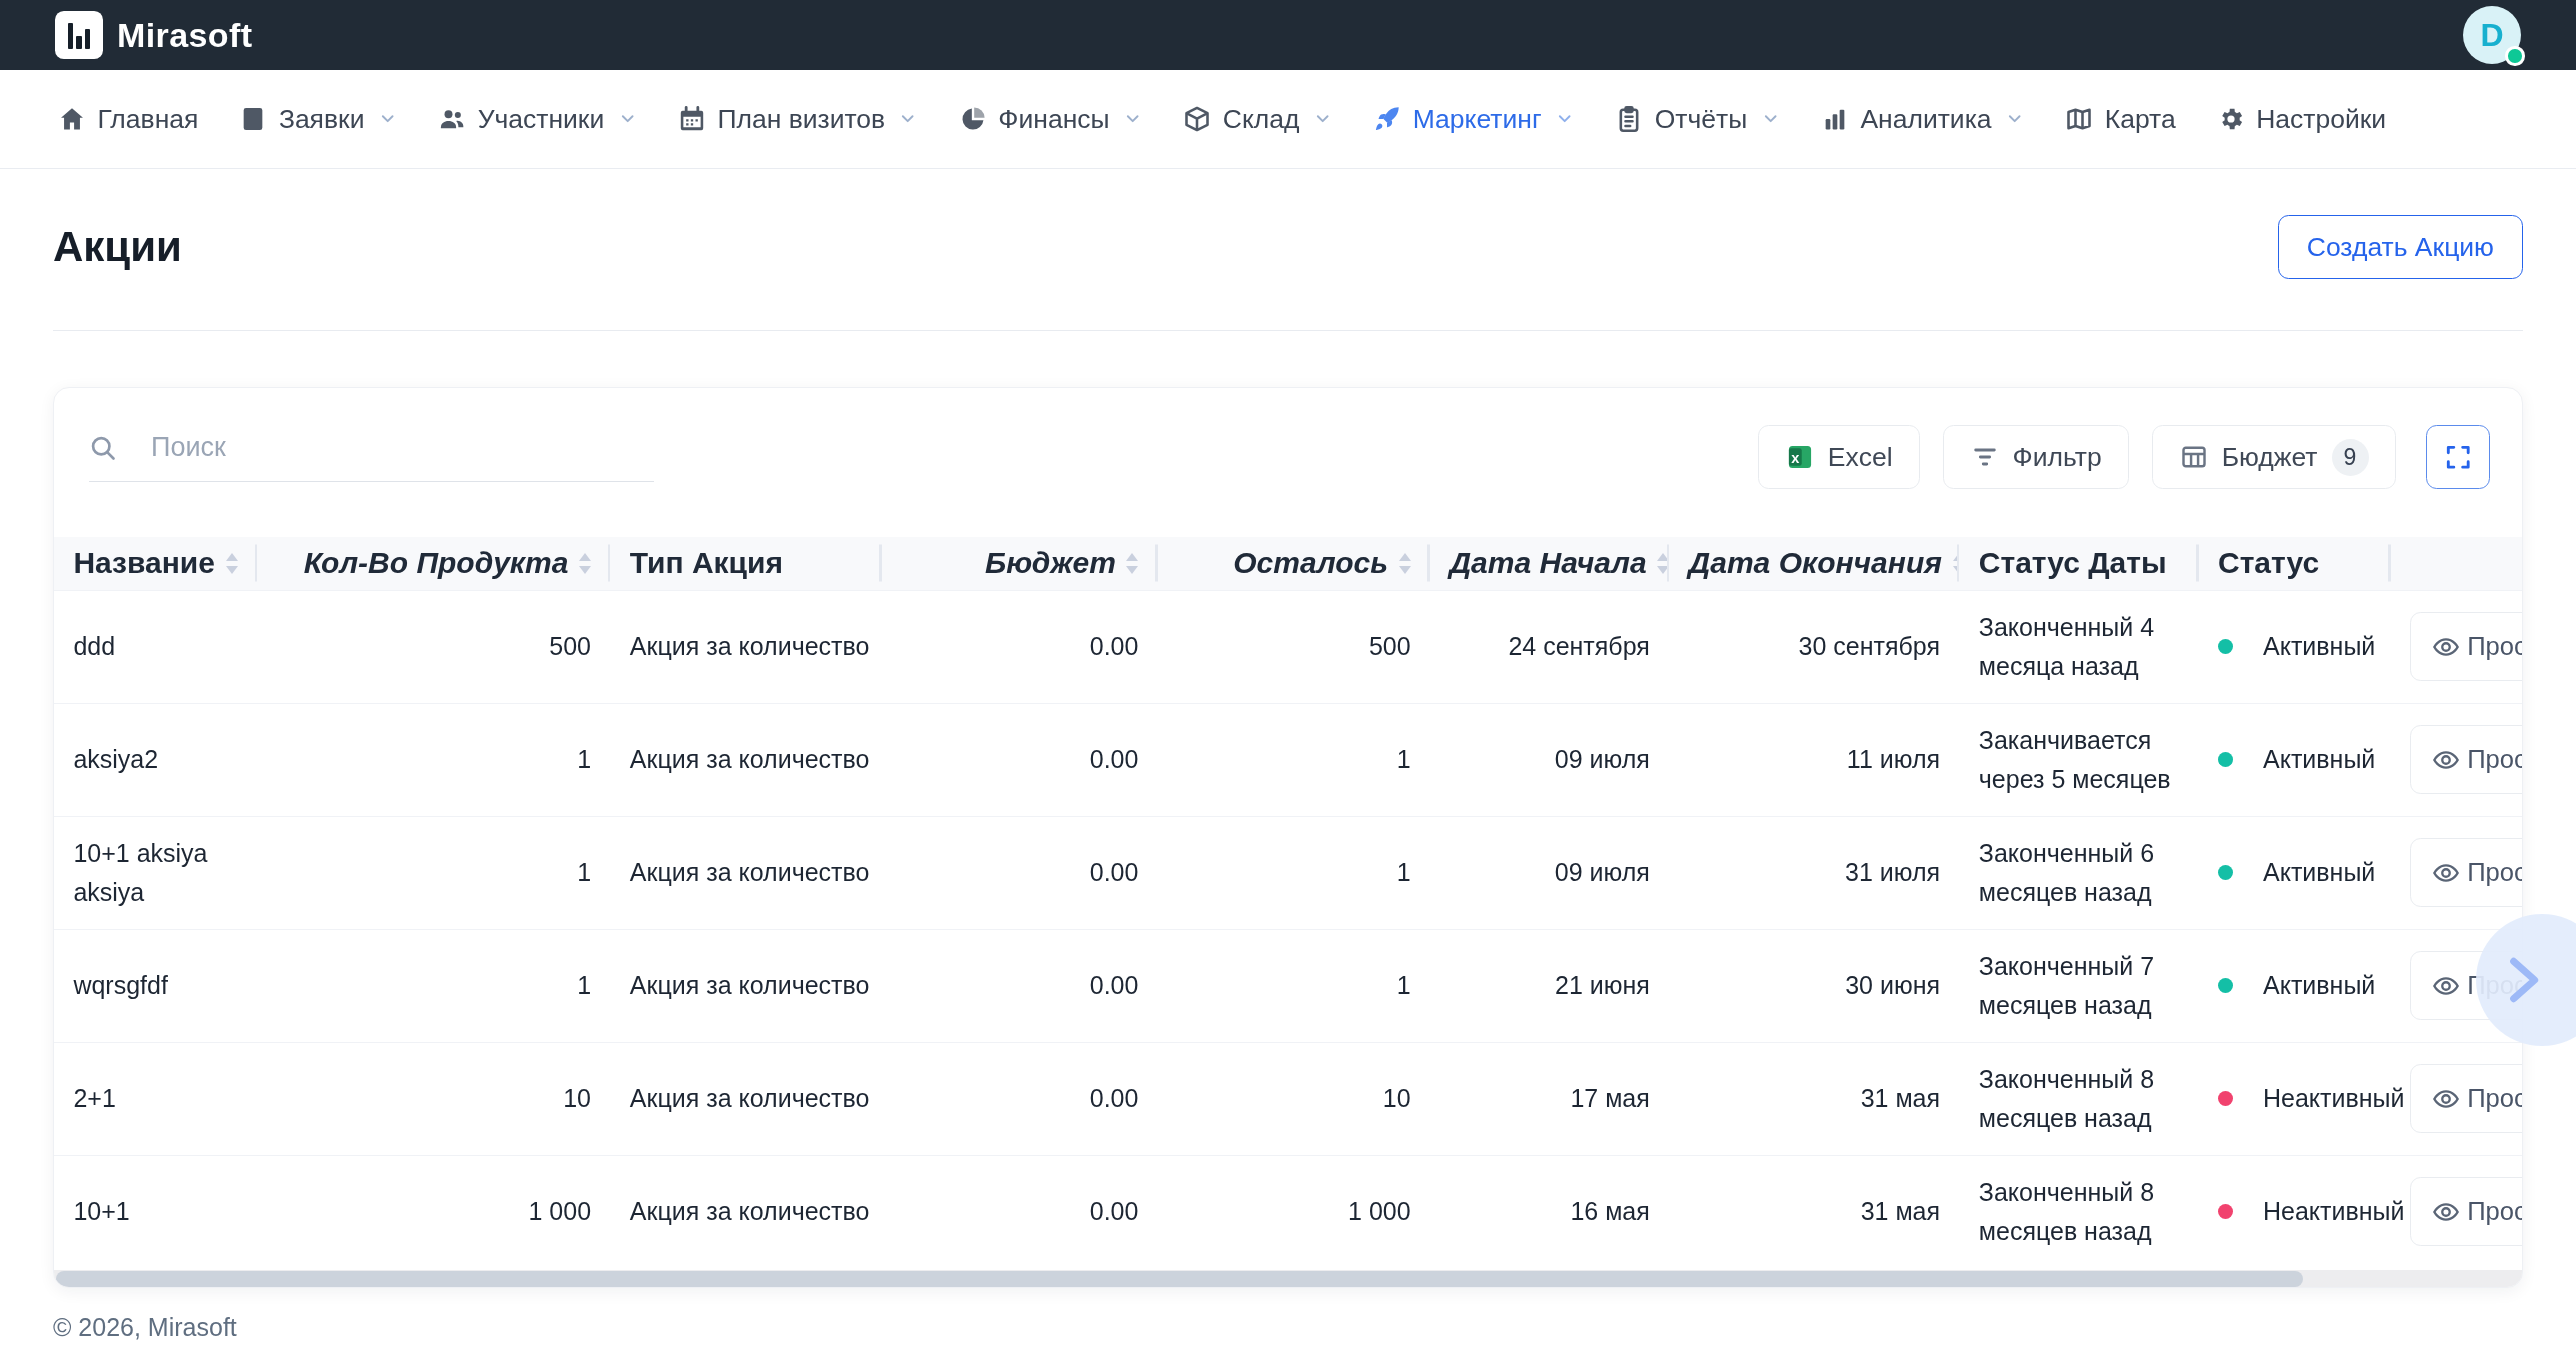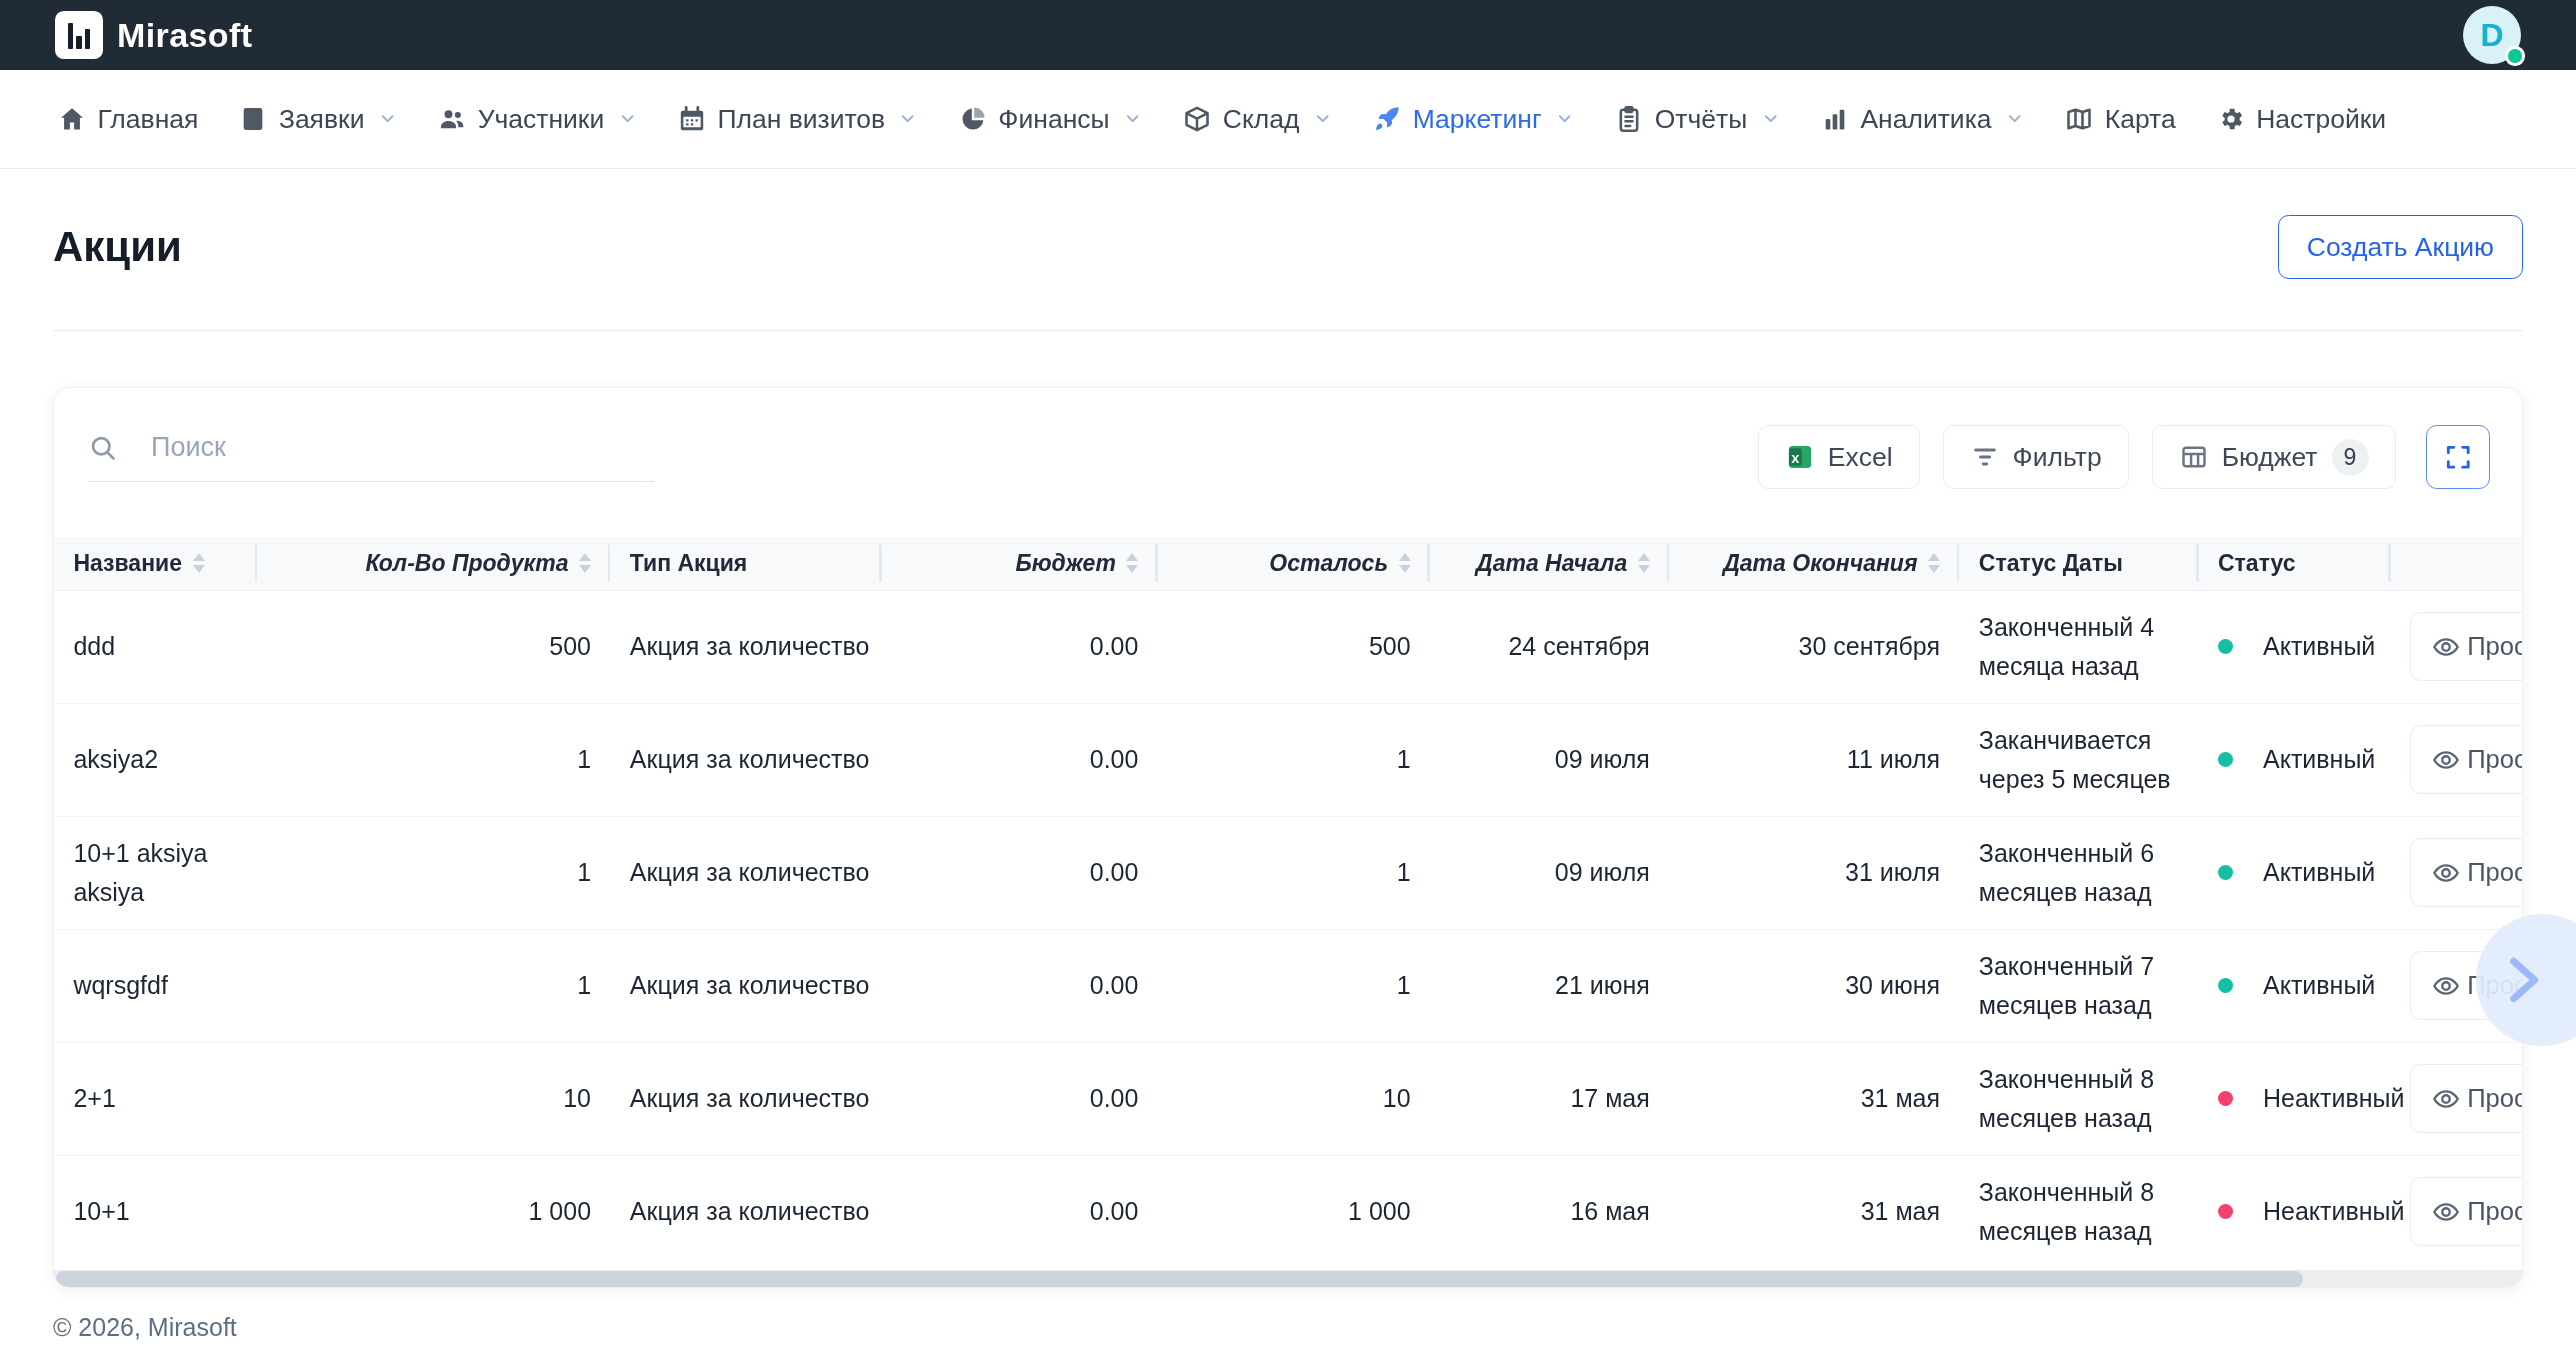--- a/index.html
+++ b/index.html
@@ -46,21 +46,21 @@
   .toolbar .right { margin-left:auto; display:flex; align-items:center; gap:23px; }
   .tool-btn { height:64px; display:flex; align-items:center; gap:14px; padding:0 26.5px; background:#fff; border:1.8px solid #e8ebef; border-radius:10.6px; font-size:26.5px; color:#3f4856; font-family:inherit; cursor:pointer; }
   .tool-btn svg { width:28px; height:28px; color:#6a7484; flex:none; }
   .count-badge { min-width:37px; height:37px; padding:0 7px; border-radius:882px; background:#eef1f4; color:#374151; font-size:23px; display:flex; align-items:center; justify-content:center; }
   .fs-btn { width:64px; height:64px; margin-left:7px; background:#fff; border:1.8px solid #5b8bec; border-radius:10.6px; display:flex; align-items:center; justify-content:center; cursor:pointer; }
   .fs-btn svg { width:26.5px; height:26.5px; color:#2563eb; }
 
   
   .table-clip { overflow:hidden; }
   table.grid { width:2584px; table-layout:fixed; border-collapse:collapse; font-size:25px; color:#1d2633; }
-  .grid thead th { position:relative; height:53px; background:#f8f9fb; font-weight:700; font-size:23px; color:#202a38; padding:0 19.4px; white-space:nowrap; }
+  .grid thead th { position:relative; height:53px; background:#f8f9fb; font-weight:700; font-size:30px; color:#202a38; padding:0 19.4px; white-space:nowrap; }
   .grid thead th.al-l { text-align:left; }
   .grid thead th.al-r { text-align:right;font-style:italic; }
   .grid thead th:not(:last-child)::after { content:''; position:absolute; right:0; top:50%; transform:translateY(-50%); width:2.6px; height:37px; background:#e4e8ef; }
   .sort { display:inline-flex; flex-direction:column; gap:4.4px; margin-left:10.6px; vertical-align:middle; position:relative; top:-1.8px; }
   .sort i { width:0; height:0; border-left:6.2px solid transparent; border-right:6.2px solid transparent; }
   .sort .up { border-bottom:8px solid #c9d0de; }
   .sort .dn { border-top:8px solid #c9d0de; }
   .grid tbody td { height:113px; padding:0 19.4px; vertical-align:middle; line-height:39px; border-top:1.8px solid #f0f2f6; white-space:nowrap; }
   .grid tbody td.al-r { text-align:right; }
   .grid tbody td.wrap { white-space:normal; }

